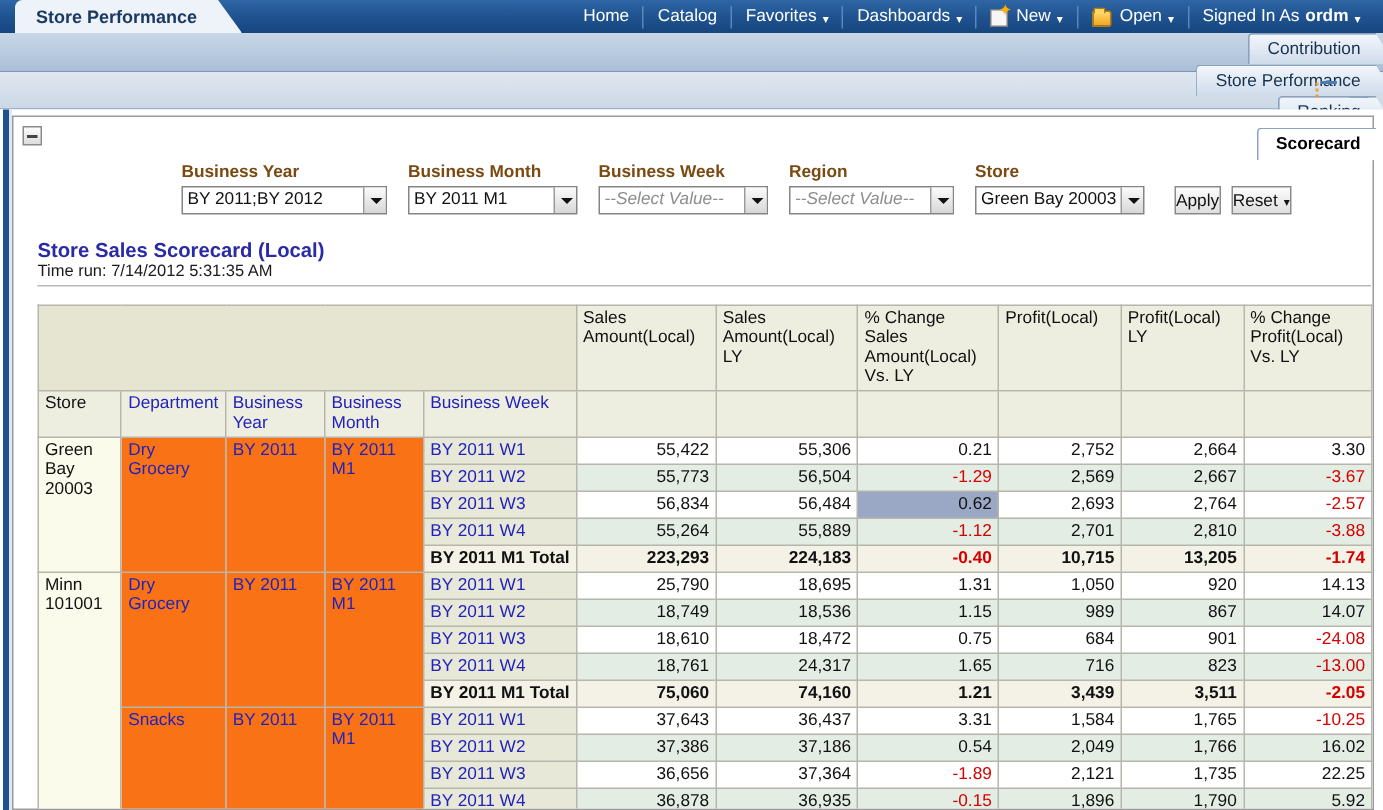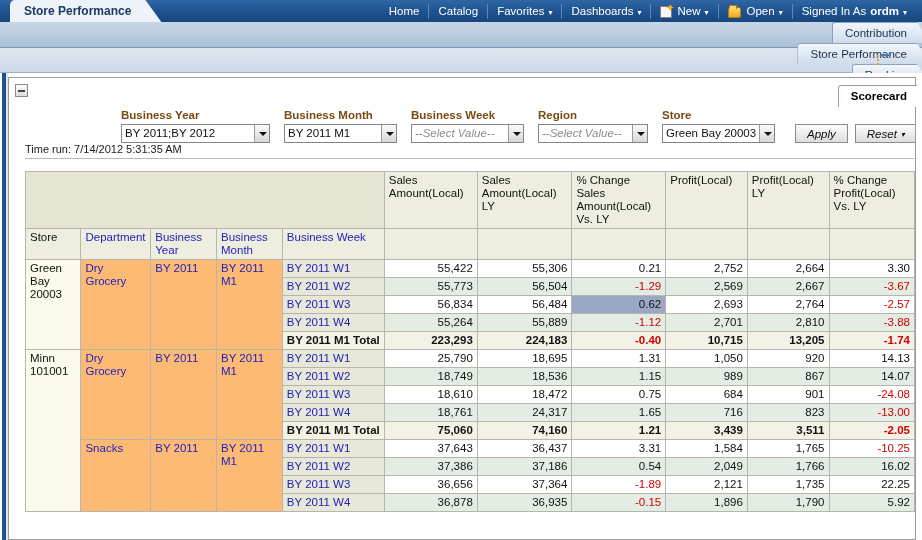--- a/index.html
+++ b/index.html
@@ -217,39 +217,38 @@
     background: linear-gradient(to bottom,#fbfbfb,#d7d7d7);
     border-left: 1px solid #9a9a9a;
     position: relative;
     flex: 0 0 15px;
   }
   .selarrow:after {
     content:""; position:absolute; left:4px; top:7px;
     border-left:4px solid transparent; border-right:4px solid transparent;
     border-top:4px solid #111;
   }
-  .w-by   { width: 149px; }
+  .w-by   { width: 137px; }
   .w-bm   { width: 113px; }
   .w-bw   { width: 113px; }
   .w-rg   { width: 110px; }
   .w-st   { width: 113px; }
   .btnrow { display:flex; gap:7px; margin-left: 6px; }
   .btn {
     border: 1px solid #8b8b8b;
     background: linear-gradient(to bottom,#fdfdfd 0%,#ededed 50%,#dedede 100%);
     font-size: 11.5px;
-    padding: 1px 11px;
+    padding: 1px 0;
     height: 19px;
     line-height: 16px;
     color: #111;
     white-space: nowrap;
     display: inline-flex;
     align-items: center;
     gap: 4px;
-    font-style: italic;
   }
 
   
   .rpt-title {
     color: #2a2aa8;
     font-weight: bold;
     font-size: 13.5px;
     margin: 16px 0 1px 16px;
   }
   .rpt-sub {
@@ -273,21 +272,21 @@
     border: 1px solid #b6b6ac;
     padding: 2px 4px;
     vertical-align: top;
     font-weight: normal;
     line-height: 13px;
   }
   .hdr-blank { background: #e6e5d2; height: 56px; }
   .hdr-meas  { background: #eeeee0; color:#111; vertical-align: top; }
   .hdr-dim   { background: #eeeee0; color:#2222bb; }
   .hdr-dim.store { color:#111; }
-  .cell-dim  { background: #fdba74; color:#2222bb; }
+  .cell-dim  { background: #f97316; color:#2222bb; }
   .cell-dim.storecol { background:#fbfbeb; color:#111; }
   .cell-wk   { background: #e8e8d8; color:#2222bb; white-space:nowrap; }
   .num { text-align: right; background: #ffffff; color:#111; white-space:nowrap; }
   tr.alt .num { background: #e4ede4; }
   tr.alt .cell-wk { background:#e8e8d8; }
   .neg { color: #d40000; }
   tr.total td { background: #f4f2e6; font-weight: bold; }
   tr.total td.num { background:#f4f2e6; }
   .sel-cell { background: #9aa8c6 !important; }
   .totlabel { color:#111; font-weight:bold; white-space:nowrap; }
@@ -411,20 +410,21 @@
         <button class="btn">
           <span>Apply</span>
         </button>
         <button class="btn">
           <span>Reset</span>
           <span class="caret">▾</span>
         </button>
       </div>
     </div>
 
+    <div class="rpt-title">Store Sales Scorecard (Local)</div>
     <div class="rpt-sub">Time run: 7/14/2012 5:31:35 AM</div>
 
     <div class="tbl-wrap">
       <table class="pivot">
         <colgroup>
           <col style="width:58px">
             <col style="width:70px">
             <col style="width:69px">
           <col style="width:69px">
             <col style="width:68px">

